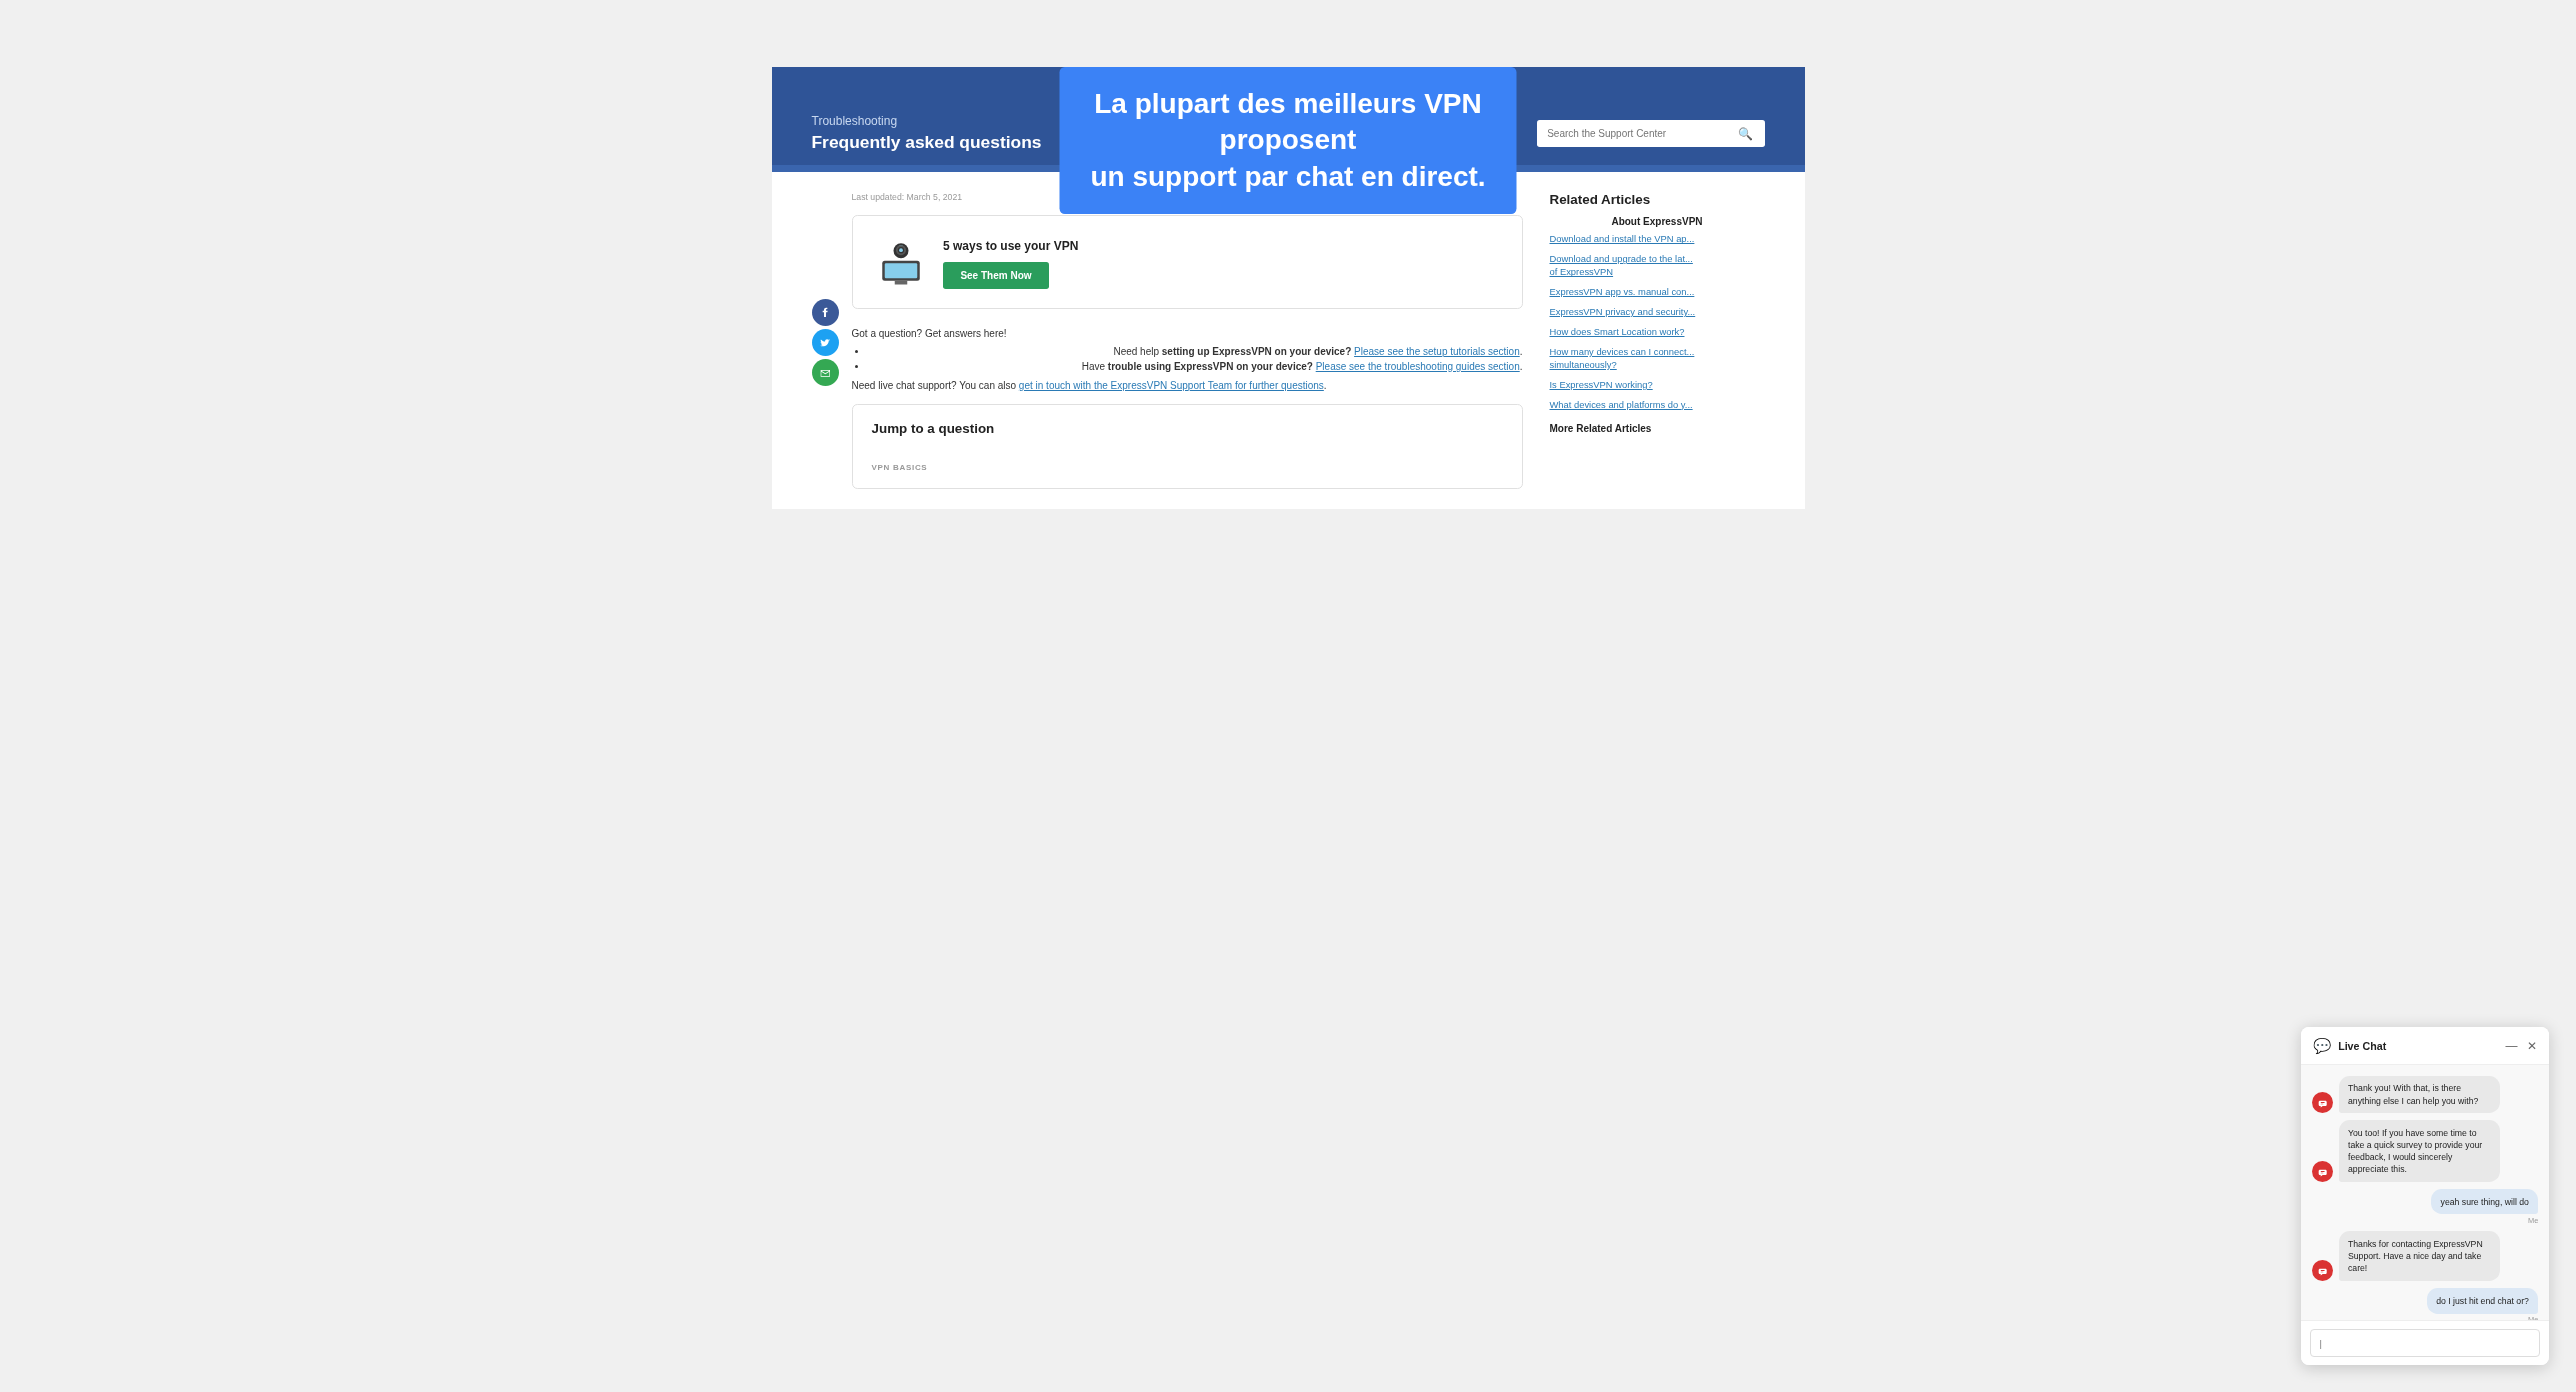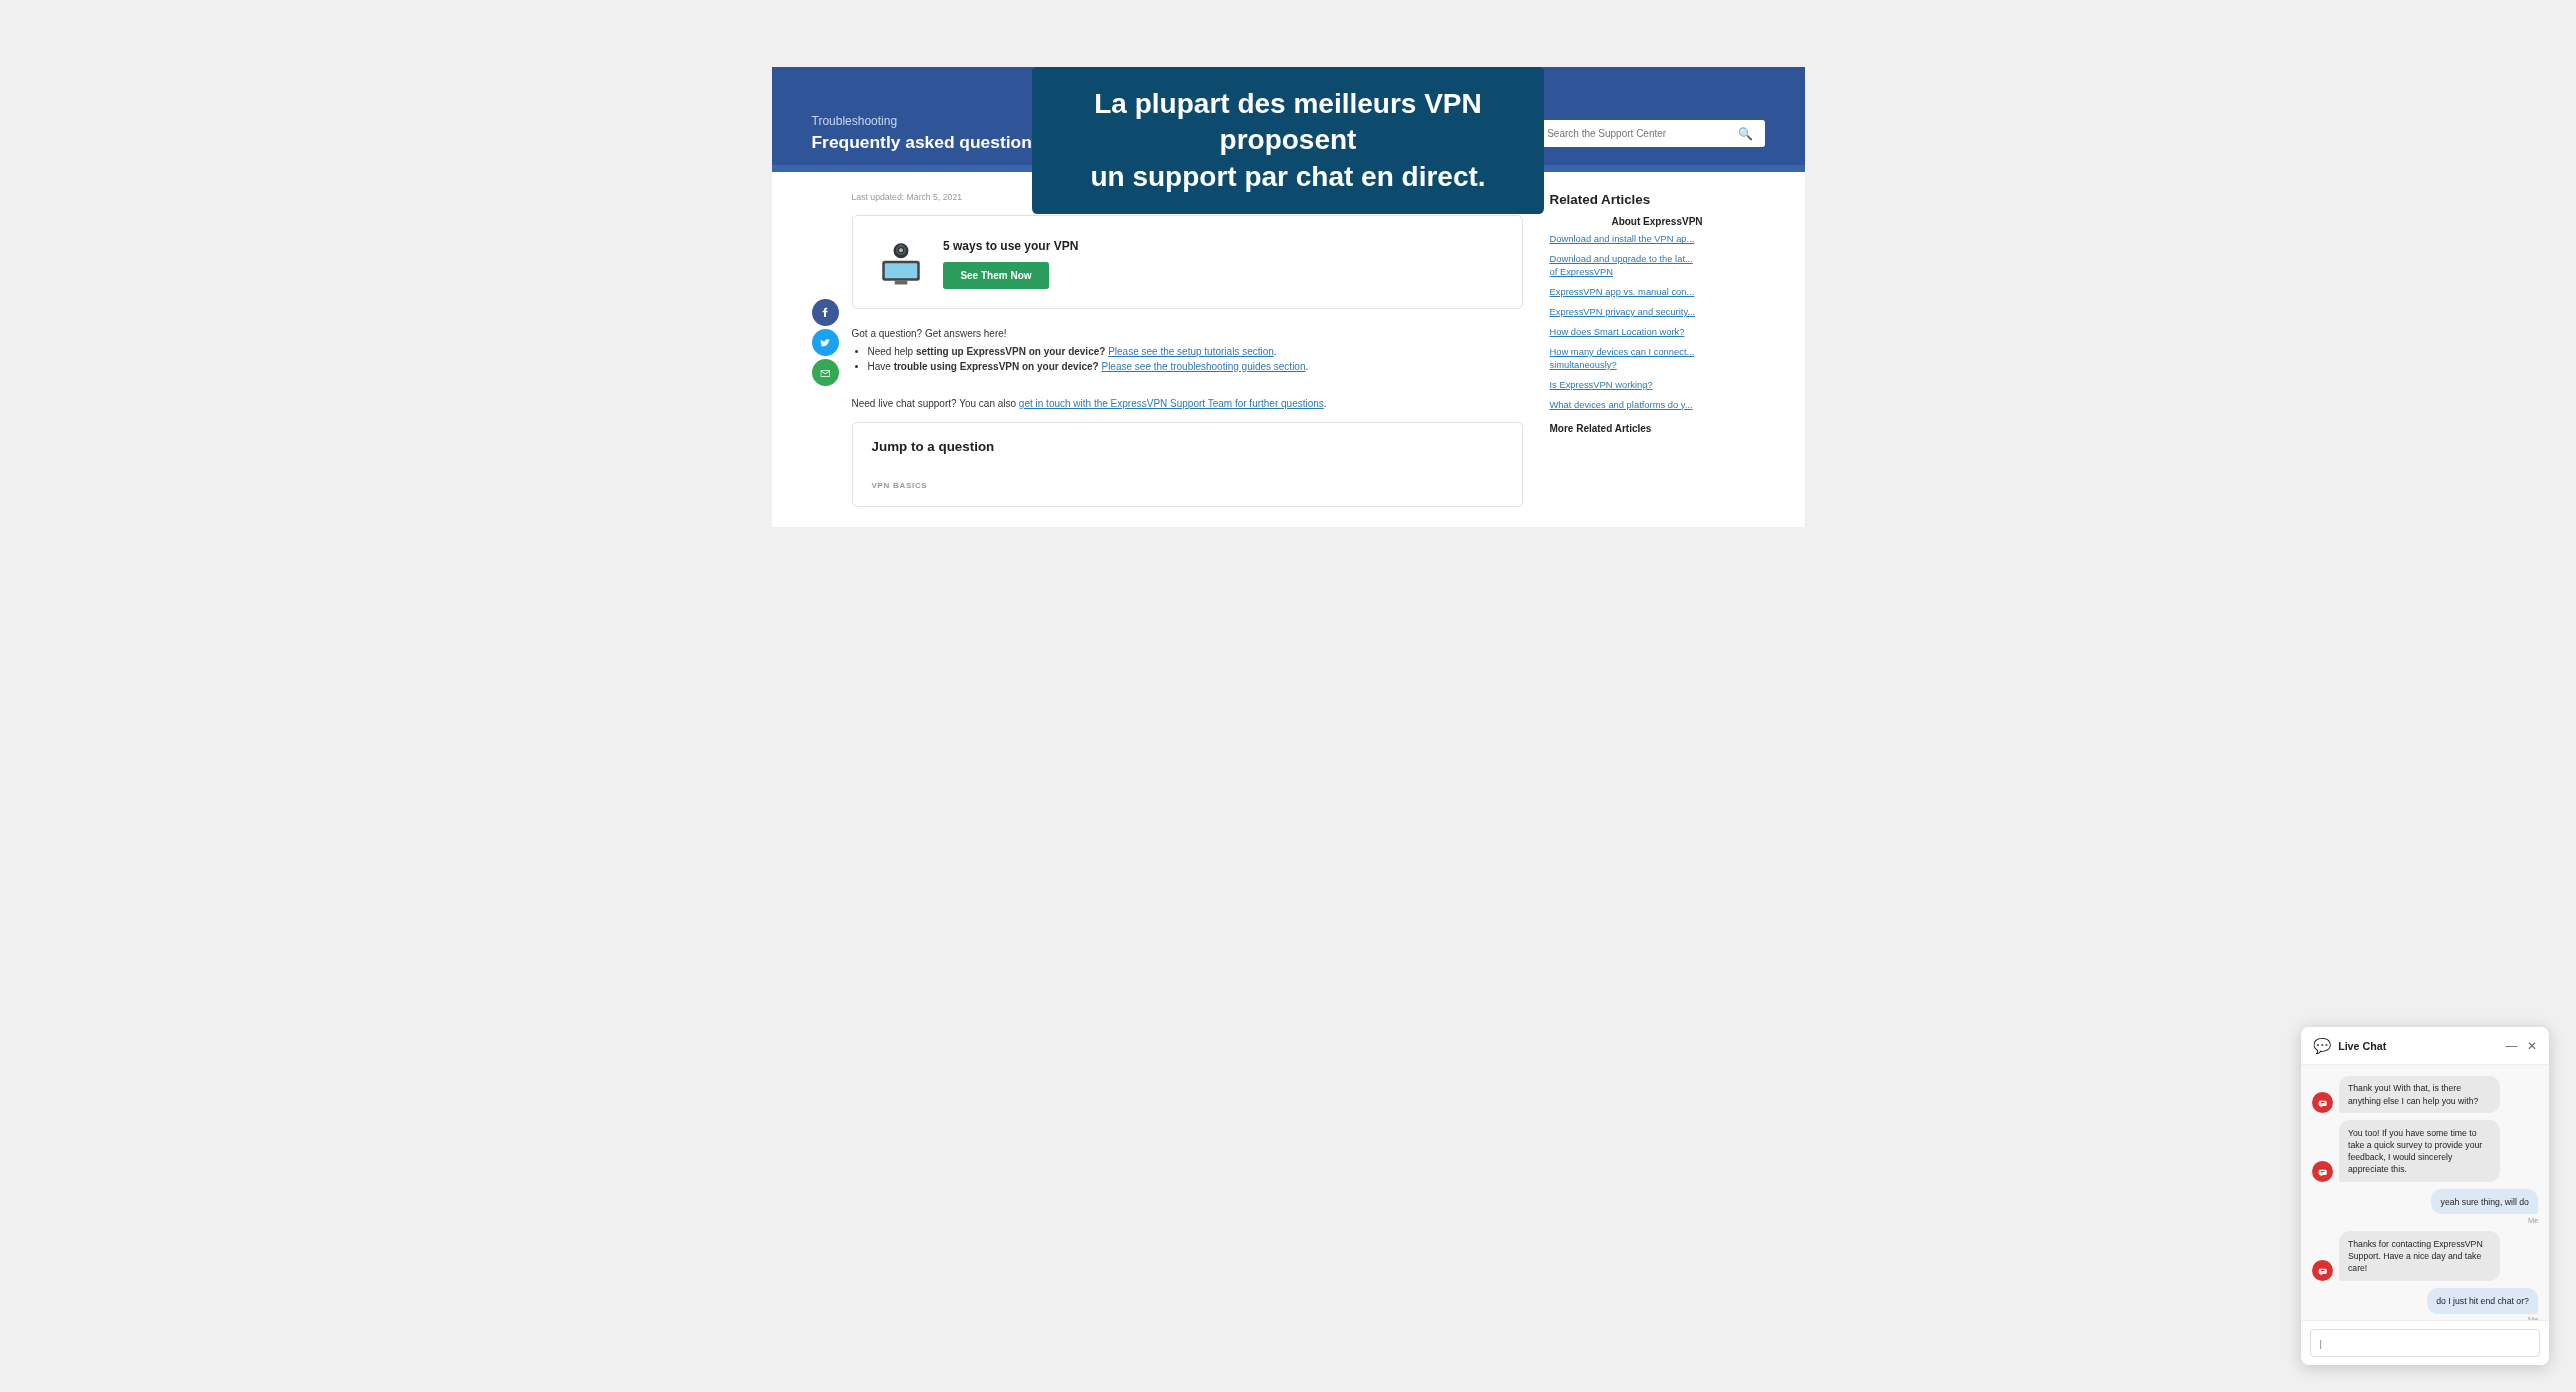--- a/index.html
+++ b/index.html
@@ -7,33 +7,33 @@
 
     .outer-wrapper {
       position: relative;
       max-width: 1033px;
       margin: 0 auto;
       background: white;
     }
 
     
     .annotation-banner {
-      background: #0c4a6e;
+      background: #3b82f6;
       color: white;
       text-align: center;
       padding: 19px 27px;
       font-size: 28px;
       font-weight: bold;
       line-height: 1.3;
       border-radius: 5.4px;
       position: absolute;
       top: 0;
       left: 50%;
       transform: translateX(-50%);
-      width: 512px;
+      width: 457px;
       z-index: 100;
     }
 
     
     .site-header {
       background: #2f5497;
       padding: 47px 40px 12px 40px;
       display: flex;
       align-items: center;
       justify-content: space-between;
@@ -171,21 +171,22 @@
 
     .faq-intro p {
       color: #333;
       font-size: 10px;
       margin-bottom: 6.7px;
     }
 
     .faq-intro ul {
       list-style: disc;
       margin-left: 16px;
-      margin-bottom: 26px;
+      margin-bottom: 8px;
+      text-align: right;
     }
 
     .faq-intro ul li {
       font-size: 10px;
       color: #333;
       margin-bottom: 4px;
     }
 
     .faq-intro ul li strong {
       font-weight: bold;

